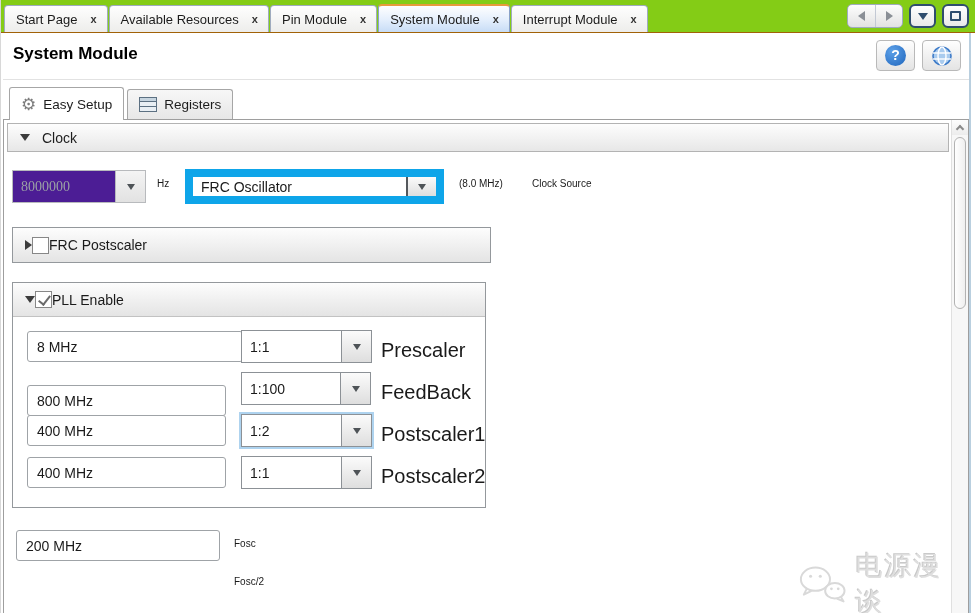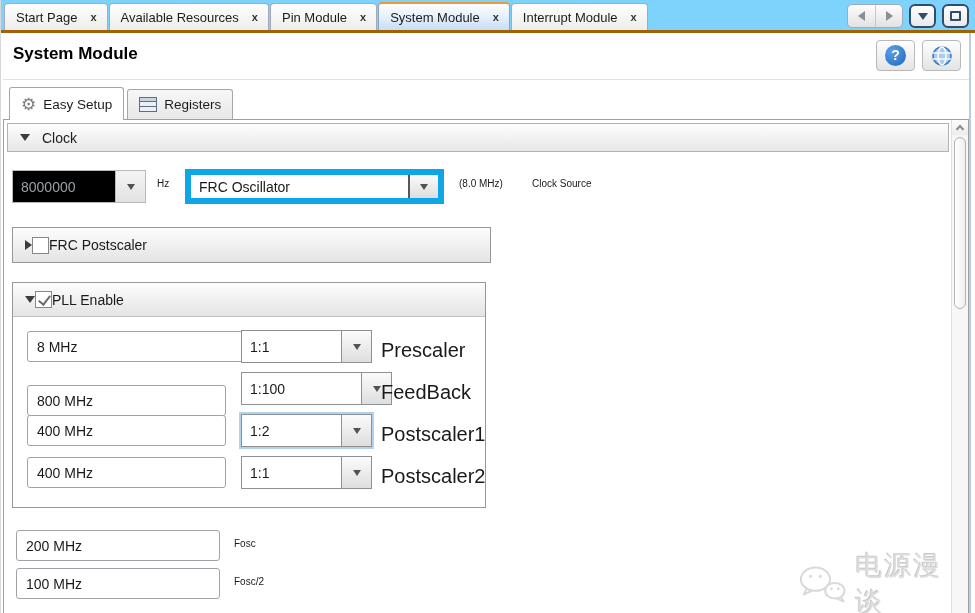--- a/index.html
+++ b/index.html
@@ -6,21 +6,21 @@
   html,body { background:#fff; }
   body { font-family:"Liberation Sans", sans-serif; }
   .window {
     position:relative; width:975px; height:613px; overflow:hidden;
     background:#fff; border-left:1px solid #d8d8d8;
   }
 
   
   .editor-tabs {
     position:absolute; top:0; left:0; width:975px; height:33px;
-    background:#7dd3fc; border-bottom:3px solid #a16207;
+    background:#84cc16; border-bottom:1px solid #a16207;
     display:flex; align-items:flex-end; padding-left:3px;
   }
   .etab {
     display:flex; align-items:center; gap:13px;
     height:27px; padding:0 10px 0 11px; margin-right:1px;
     border:1px solid #9fabbf; border-bottom:none;
     border-radius:4px 4px 0 0;
     background:linear-gradient(180deg,#fefefe,#ededeb);
     font-size:13px; color:#1c1c1c; cursor:default; white-space:nowrap;
   }
@@ -102,24 +102,24 @@
 
   
   .combo { position:absolute; display:flex; align-items:stretch; border:1px solid #8c9196; background:#fff; }
   .combo-val { flex:1; display:flex; align-items:center; padding:0 8px; font-size:14px; color:#1a1a1a; overflow:hidden; white-space:nowrap; }
   .combo-btn {
     width:30px; border-left:1px solid #8c9196;
     background:linear-gradient(180deg,#fbfbfb,#dedede);
     display:flex; align-items:center; justify-content:center;
   }
   .tri-combo { border-left:4px solid transparent; border-right:4px solid transparent; border-top:6px solid #4e5357; }
-  .combo.disabled { background:#000000; border-color:#b8babd; }
+  .combo.disabled { background:#4c1d95; border-color:#b8babd;font-family:Liberation Serif, serif; }
   .combo.disabled .combo-val { color:#9aa0a5; }
   .combo.disabled .combo-btn { background:linear-gradient(180deg,#f4f4f4,#e2e2e2); border-left-color:#b8babd; }
-  .combo.dark { border:6px solid #0ea5e9;text-align:center; }
+  .combo.dark { border:8px solid #0ea5e9;text-align:center; }
   .combo.dark .combo-btn { border-left:2px solid #54585c; }
   .combo.focused { outline:2px solid #aed3ef; }
 
   .text-input {
     position:absolute; height:31px; border:1px solid #9fa3a7; border-radius:3px;
     background:#fff; padding:0 9px; font-size:14px; color:#1a1a1a;
     font-family:"Liberation Sans", sans-serif;
   }
 
   
@@ -282,21 +282,21 @@
         <input class="text-input" style="left: 14px; top: 14px; width: 216px;" readonly="" value="8 MHz">
         <div class="combo" style="left:228px; top:13px; width:131px; height:33px;">
           <span class="combo-val">1:1</span>
           <span class="combo-btn">
               <i class="tri-combo"></i>
             </span>
         </div>
         <span class="pll-row-label" style="top:22px;">Prescaler</span>
 
         <input class="text-input" style="left: 14px; top: 56px; width: 199px; margin-top: 12px;" readonly="" value="800 MHz">
-        <div class="combo" style="left:228px; top:55px; width:151px; height:33px;text-align:right;">
+        <div class="combo" style="left:228px; top:55px; width:130px; height:33px;text-align:right;">
           <span class="combo-val">1:100</span>
           <span class="combo-btn">
               <i class="tri-combo"></i>
             </span>
         </div>
         <span class="pll-row-label" style="top:64px;">FeedBack</span>
 
         <input class="text-input" style="left: 14px; top: 98px; width: 199px;" readonly="" value="400 MHz">
         <div class="combo focused" style="left:228px; top:97px; width:131px; height:33px;">
           <span class="combo-val">1:2</span>
@@ -314,21 +314,20 @@
             </span>
         </div>
         <span class="pll-row-label" style="top:148px;">Postscaler2</span>
 
       </div>
     </div>
 
     <input class="text-input" style="left: 12px; top: 410px; width: 204px;" readonly="" value="200 MHz">
     <span class="lbl" style="position:absolute; left:230px; top:418px;">Fosc</span>
 
-    <input class="text-input" style="left: 12px; top: 448px; width: 204px;" readonly="" value="100 MHz">
     <span class="lbl" style="position:absolute; left:230px; top:456px;">Fosc/2</span>
 
     <div class="watermark">
       <svg width="52" height="42" viewBox="0 0 52 42">
         <ellipse cx="19" cy="16" rx="15" ry="12" fill="none" stroke="#d9d9d9" stroke-width="2"></ellipse>
         <path d="M10 26 L7 32 L15 28" fill="none" stroke="#d9d9d9" stroke-width="2" stroke-linejoin="round"></path>
         <circle cx="14" cy="13" r="1.6" fill="#d9d9d9"></circle>
         <circle cx="24" cy="13" r="1.6" fill="#d9d9d9"></circle>
         <ellipse cx="39" cy="28" rx="10" ry="8" fill="#ffffff" stroke="#d9d9d9" stroke-width="2"></ellipse>
         <path d="M45 34 L48 39 L41 36" fill="none" stroke="#d9d9d9" stroke-width="2" stroke-linejoin="round"></path>

